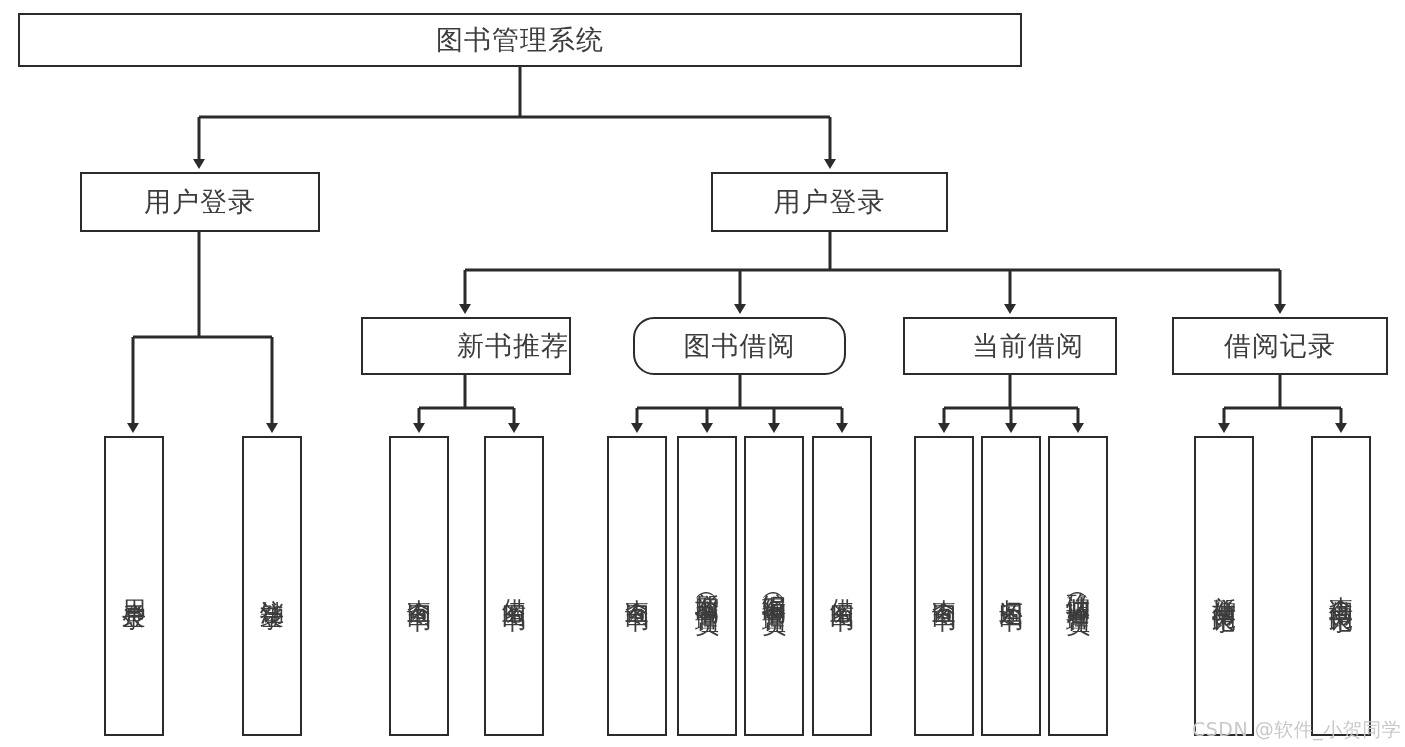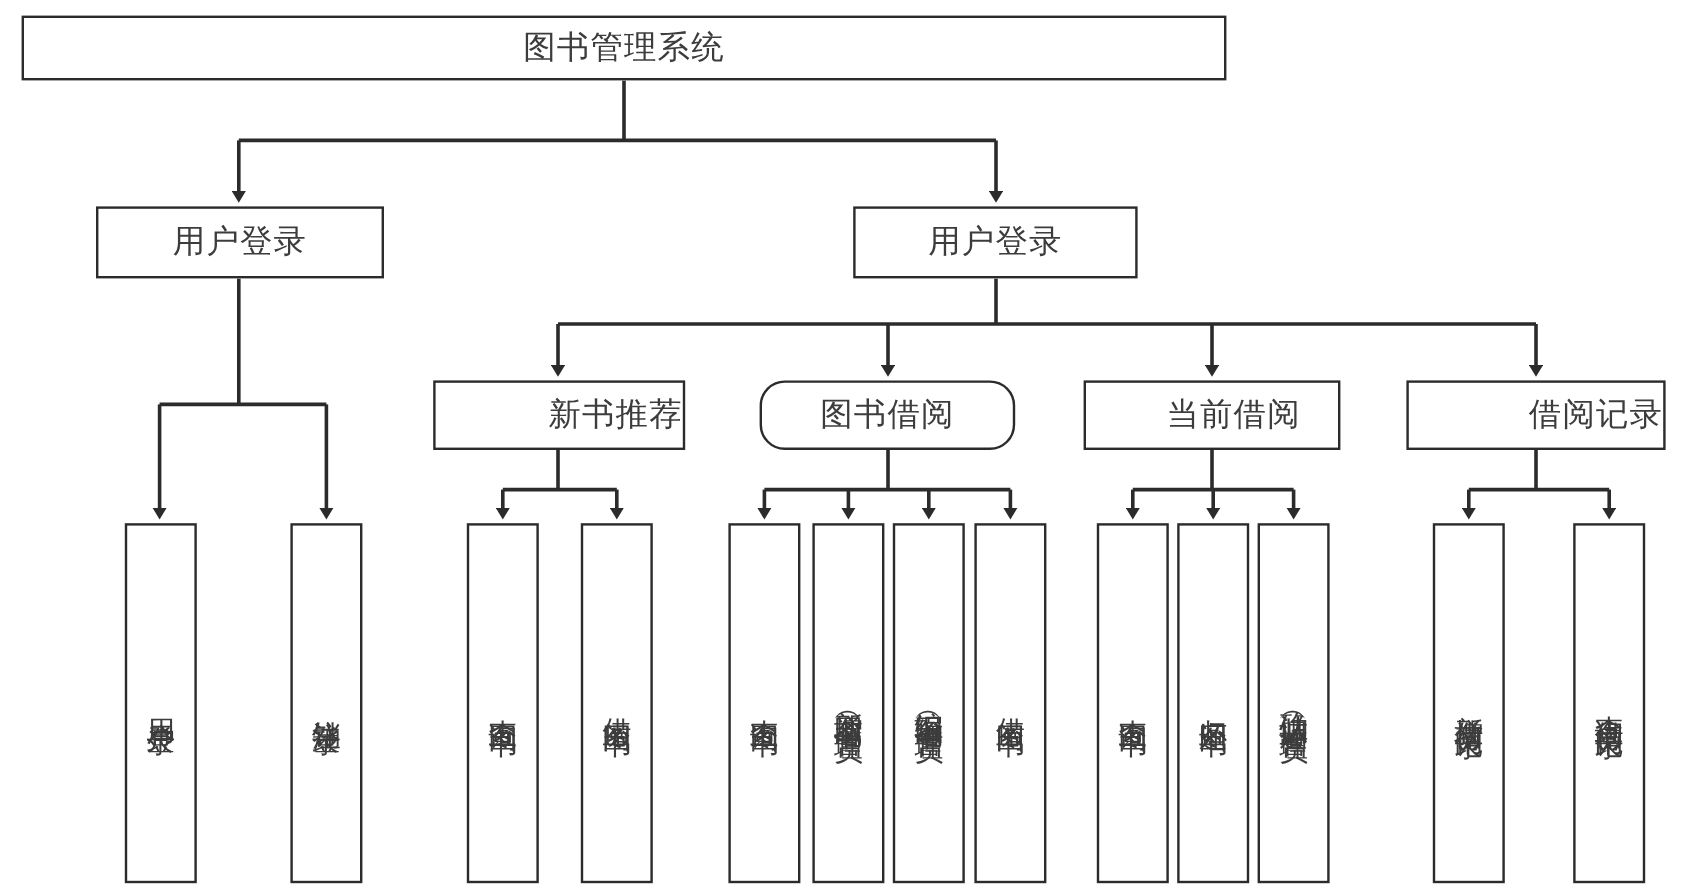--- a/index.html
+++ b/index.html
@@ -131,21 +131,21 @@
 
   <div class="node horiz" style="left:361px; top:317px; width:210px; height:58px;justify-content:flex-end;">
     <span>新书推荐</span>
   </div>
   <div class="node horiz" style="left:633px; top:317px; width:213px; height:58px;border-radius:21px;">
     <span>图书借阅</span>
   </div>
   <div class="node horiz" style="left:903px; top:317px; width:214px; height:58px;padding-left:36px;">
     <span>当前借阅</span>
   </div>
-  <div class="node horiz" style="left:1172px; top:317px; width:216px; height:58px;justify-content:flex-end;">
+  <div class="node horiz" style="left:1172px; top:317px; width:216px; height:58px;">
     <span>借阅记录</span>
   </div>
 
   <div class="node vert" style="left:104px; top:436px; width:60px; height:300px;">
     <span class="vtext">用户登录</span>
   </div>
   <div class="node vert" style="left:242px; top:436px; width:60px; height:300px;">
     <span class="vtext">注销登录</span>
   </div>
 
@@ -179,14 +179,17 @@
     <span class="vtext">确认归还（管理员）</span>
   </div>
 
   <div class="node vert" style="left:1194px; top:436px; width:60px; height:300px;">
     <span class="vtext">新增借阅记录</span>
   </div>
   <div class="node vert" style="left:1311px; top:436px; width:60px; height:300px;">
     <span class="vtext">查询借阅记录</span>
   </div>
 
+  <div class="watermark" style="left:1192px; top:717px;">
+    <span>CSDN @软件_小贺同学</span>
+  </div>
 
 </div>
 
 </body></html>

